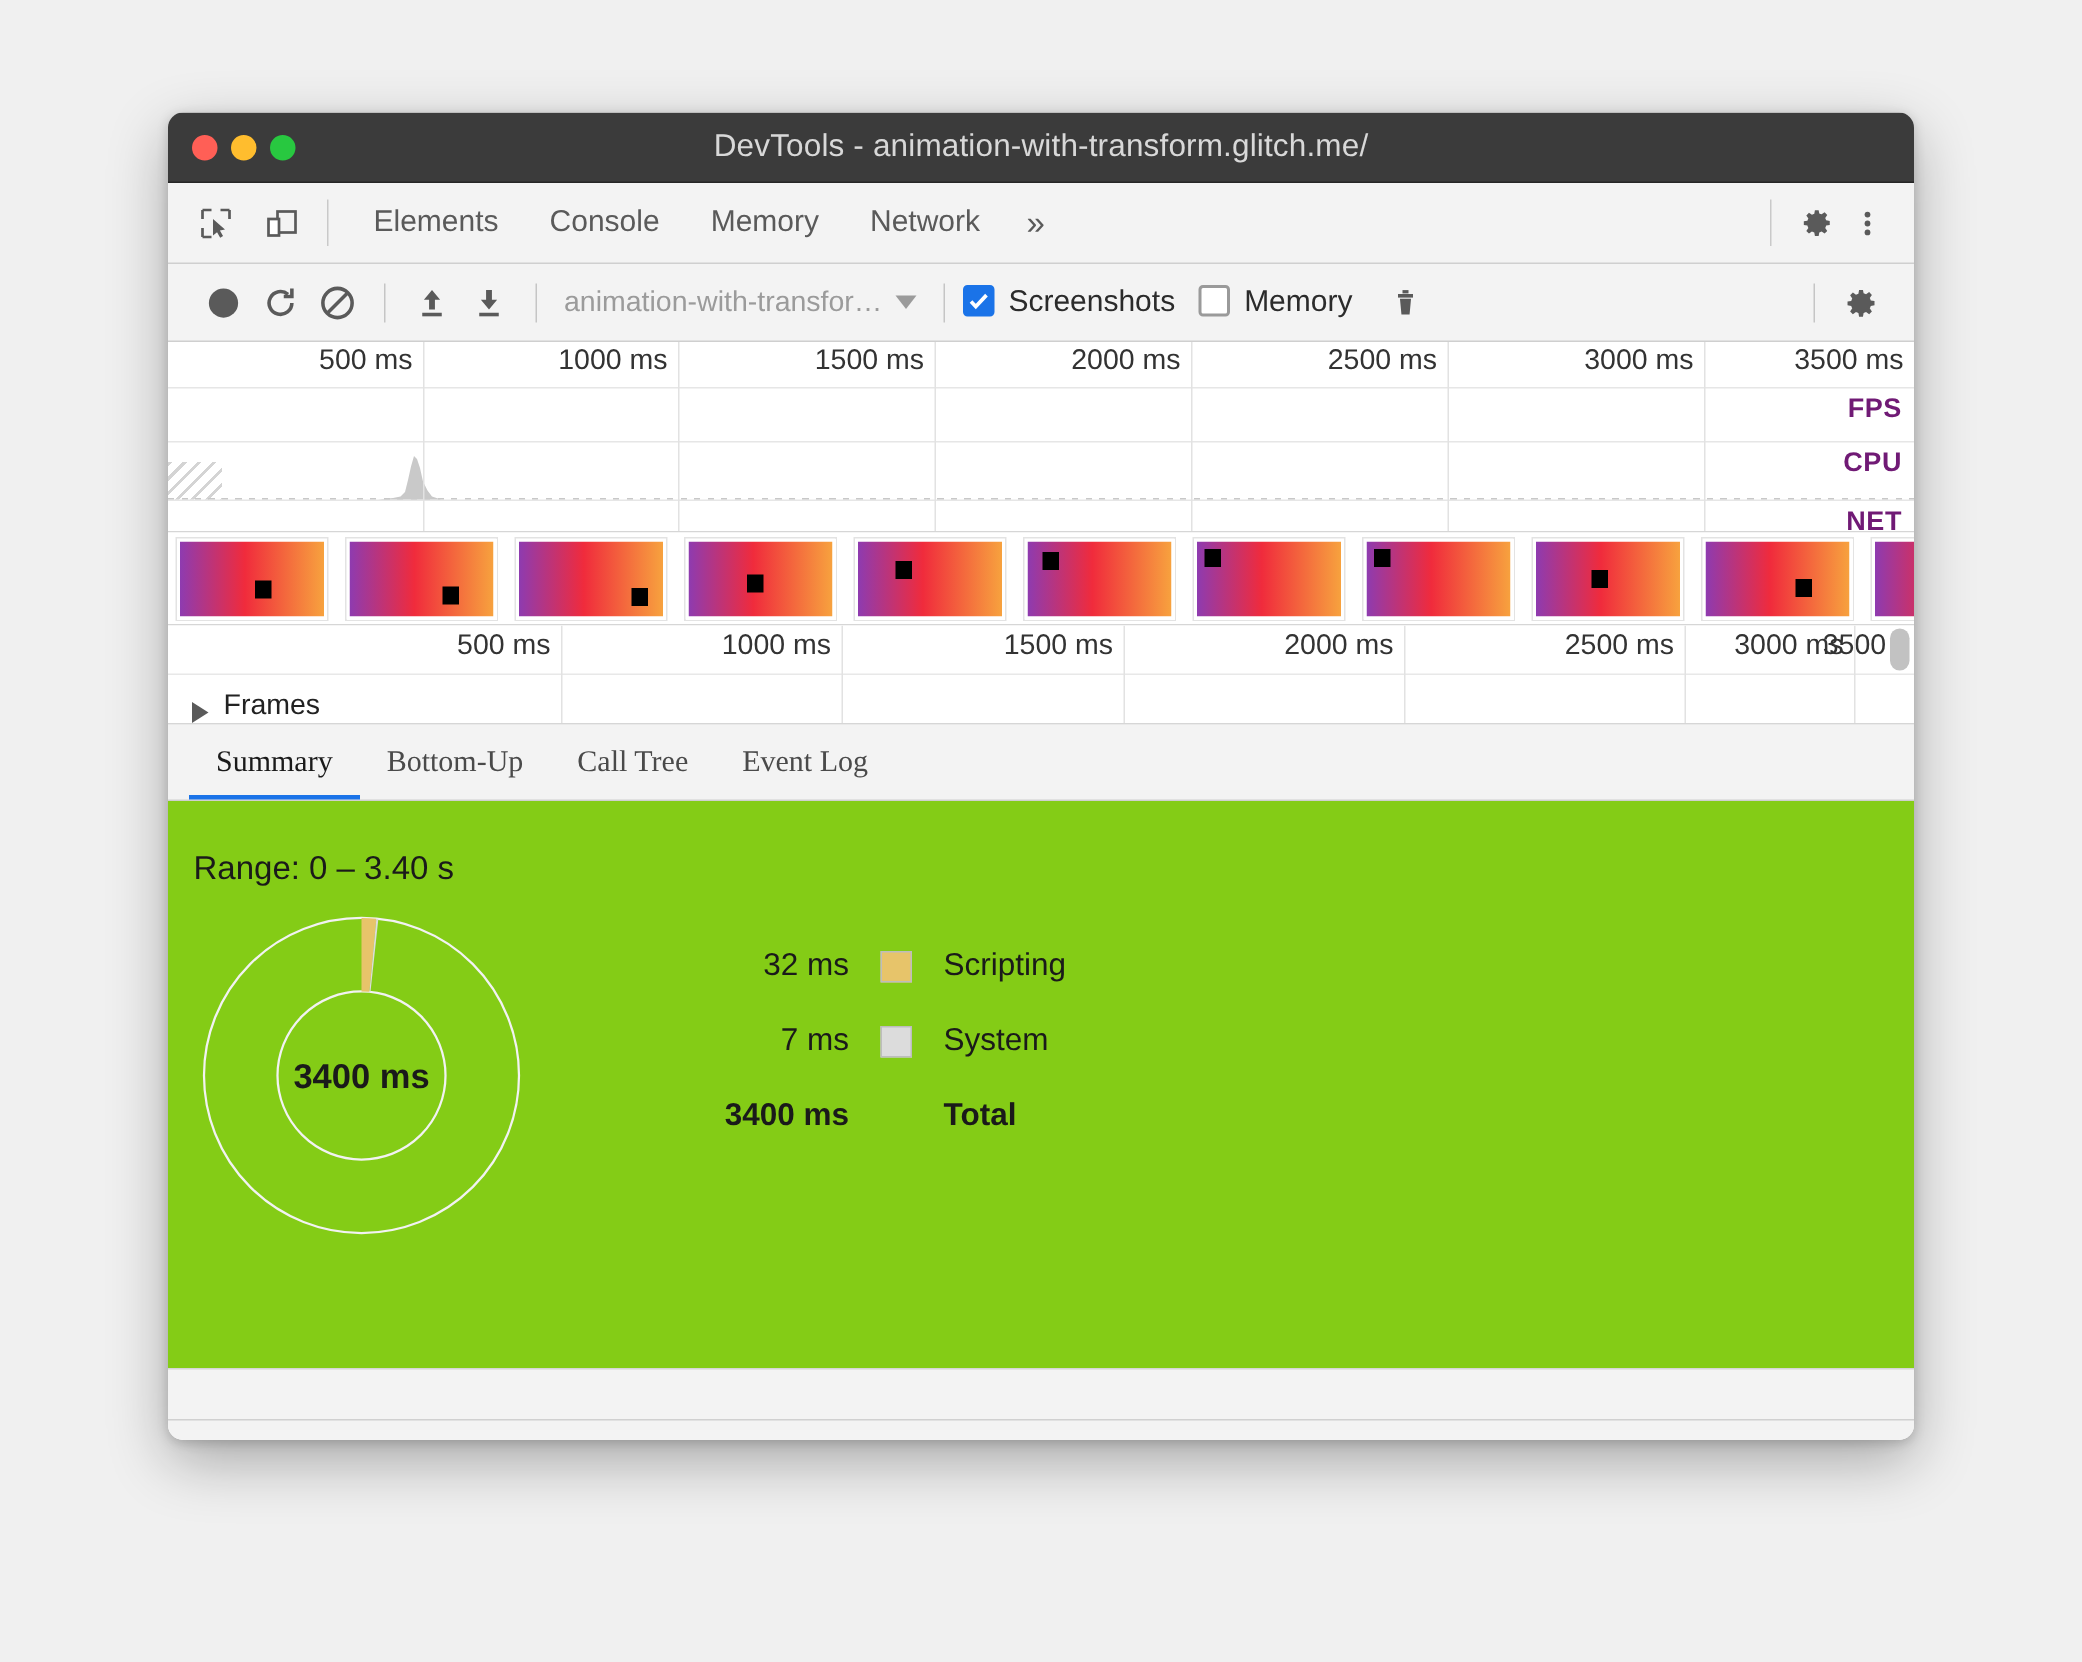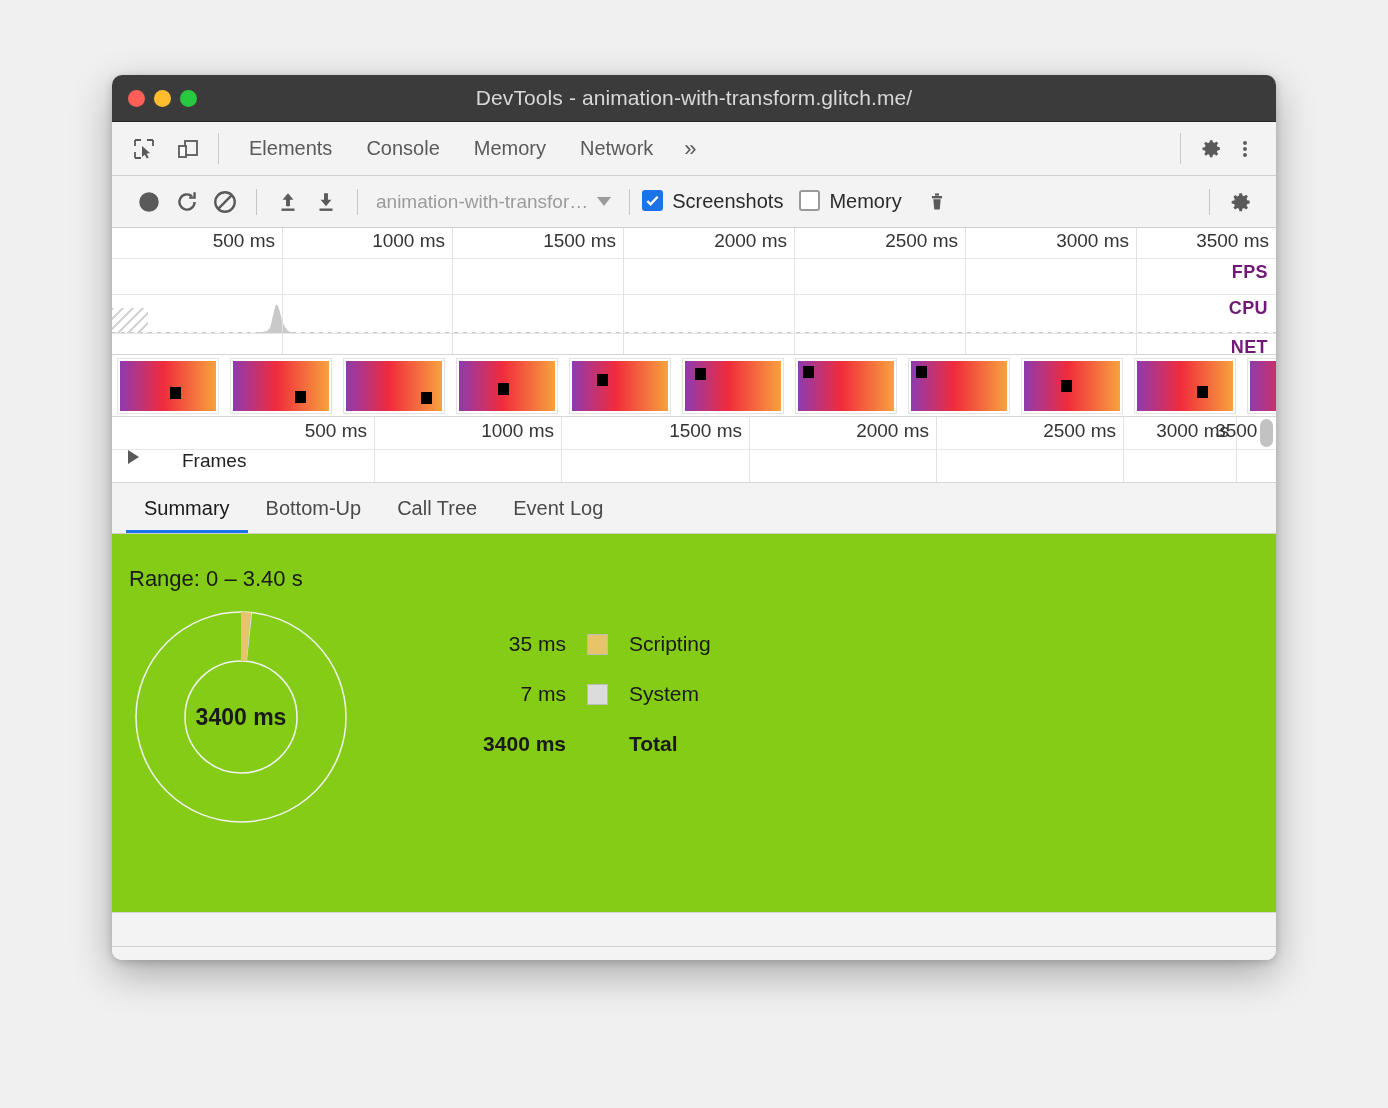--- a/index.html
+++ b/index.html
@@ -135,41 +135,41 @@
   .frame-img { position: absolute; inset: 0; }
   .frame-dot { position: absolute; width: 11px; height: 12px; background: #000; }
 
   
   .flamearea { position: relative; height: 66px; background: #fff; border-bottom: 1px solid #d6d6d6; overflow: hidden; }
   .flame-ruler { position: relative; height: 32px; }
   .flame-ruler .tick {
     position: absolute; top: 3px; font-size: 19px; color: #333;
     transform: translateX(-100%); padding-right: 7px; white-space: nowrap;
   }
-  .track-row { position: relative; height: 33px; border-top: 1px solid #e8e8e8; display: flex; align-items: flex-start; gap: 33px; }
+  .track-row { position: relative; height: 33px; border-top: 1px solid #e8e8e8; display: flex; align-items: flex-end; }
   .tri {
     width: 0; height: 0; margin-left: 16px; margin-right: 10px;
     border-top: 7px solid transparent; border-bottom: 7px solid transparent;
     border-left: 11px solid #5a5a5a;
   }
   .track-name { font-size: 19px; color: #222; }
   .scroll-thumb {
     position: absolute; right: 3px; top: 2px;
     width: 13px; height: 28px; border-radius: 7px; background: #c2c2c2;
   }
 
   
   .detail-tabs {
     height: 51px; background: #f3f3f3;
     border-bottom: 1px solid #cfcfcf;
     display: flex; align-items: stretch; padding-left: 14px;
   }
   .dtab {
     display: flex; align-items: center; padding: 0 18px;
-    font-size: 20px; color: #4a4a4a; position: relative; white-space: nowrap;
+    font-size: 20px; color: #4a4a4a; position: relative; white-space: nowrap; font-family: Liberation Serif, serif;
   }
   .dtab.active { color: #1a1a1a; }
   .dtab.active::after { content: ""; position: absolute; left: 0; right: 0; bottom: 0; height: 3px; background: #1a73e8; }
 
   
   .summary { position: relative; height: 378px; background: #84cc16; }
   .range-label { font-size: 22px; color: #1a1a1a; padding: 32px 0 0 17px; }
   .summary-body { display: flex; align-items: flex-start; padding-top: 14px; }
   .donut-wrap { position: relative; width: 222px; height: 222px; margin-left: 18px; }
   .donut-center {
@@ -450,21 +450,21 @@
             <circle cx="111" cy="111" r="56" fill="none" stroke="#f2f2f2" stroke-width="1.5"></circle>
             <g id="donut-slices">
                 <path d="M111 6 A105 105 0 0 1 120.8784760707791 6.465719926336874 L116.26852057108218 55.248383960713 A56 56 0 0 0 111 55 Z" fill="#e7c46a"></path>
                 <path d="M120.8784760707791 6.465719926336874 A105 105 0 0 1 122.22946703954116 6.602207542458743 L116.98904908775529 55.321177355977994 A56 56 0 0 0 116.26852057108218 55.248383960713 Z" fill="#dcdcdc"></path>
               </g>
           </svg>
           <div class="donut-center">3400 ms</div>
         </div>
         <div class="legend" id="legend">
             <div class="legend-row">
-              <div class="legend-val">35 ms</div>
+              <div class="legend-val">32 ms</div>
               <div class="legend-sw" style="background: rgb(231, 196, 106);"></div>
               <div class="legend-name">Scripting</div>
             </div>
             <div class="legend-row">
               <div class="legend-val">7 ms</div>
               <div class="legend-sw" style="background: rgb(220, 220, 220);"></div>
               <div class="legend-name">System</div>
             </div>
             <div class="legend-row total">
               <div class="legend-val">3400 ms</div>

